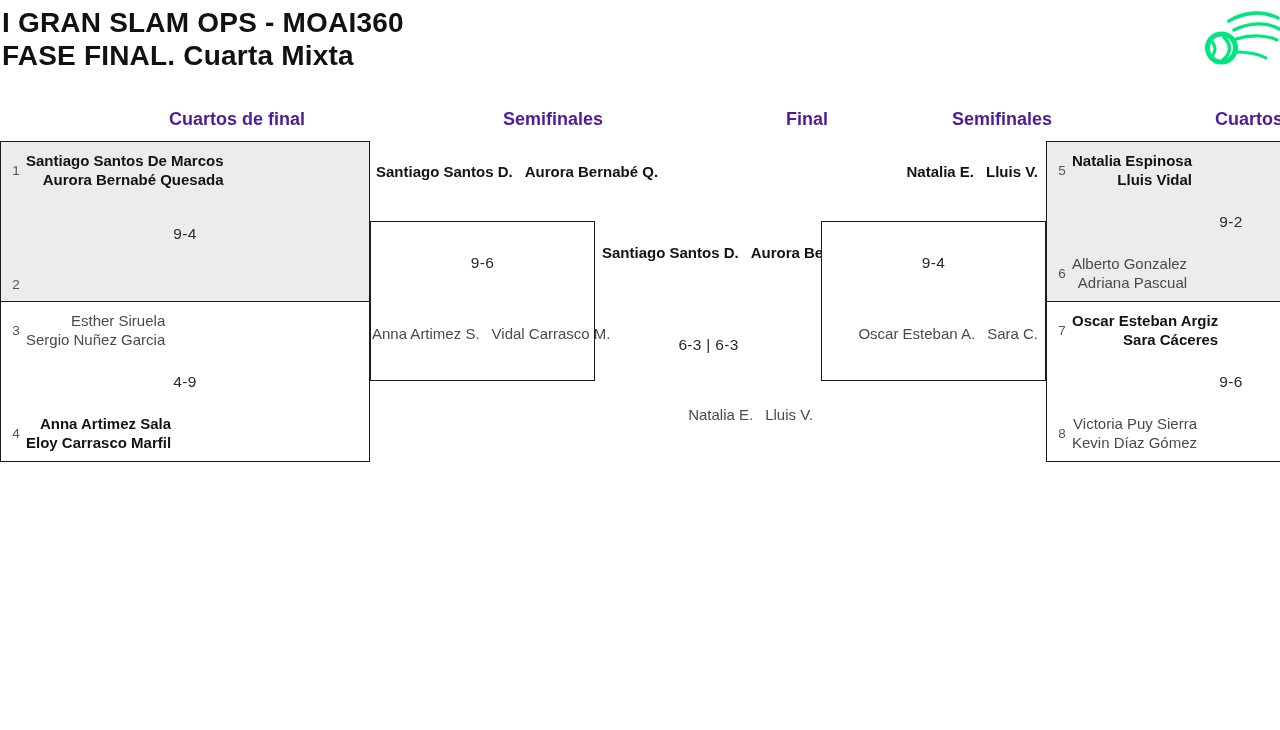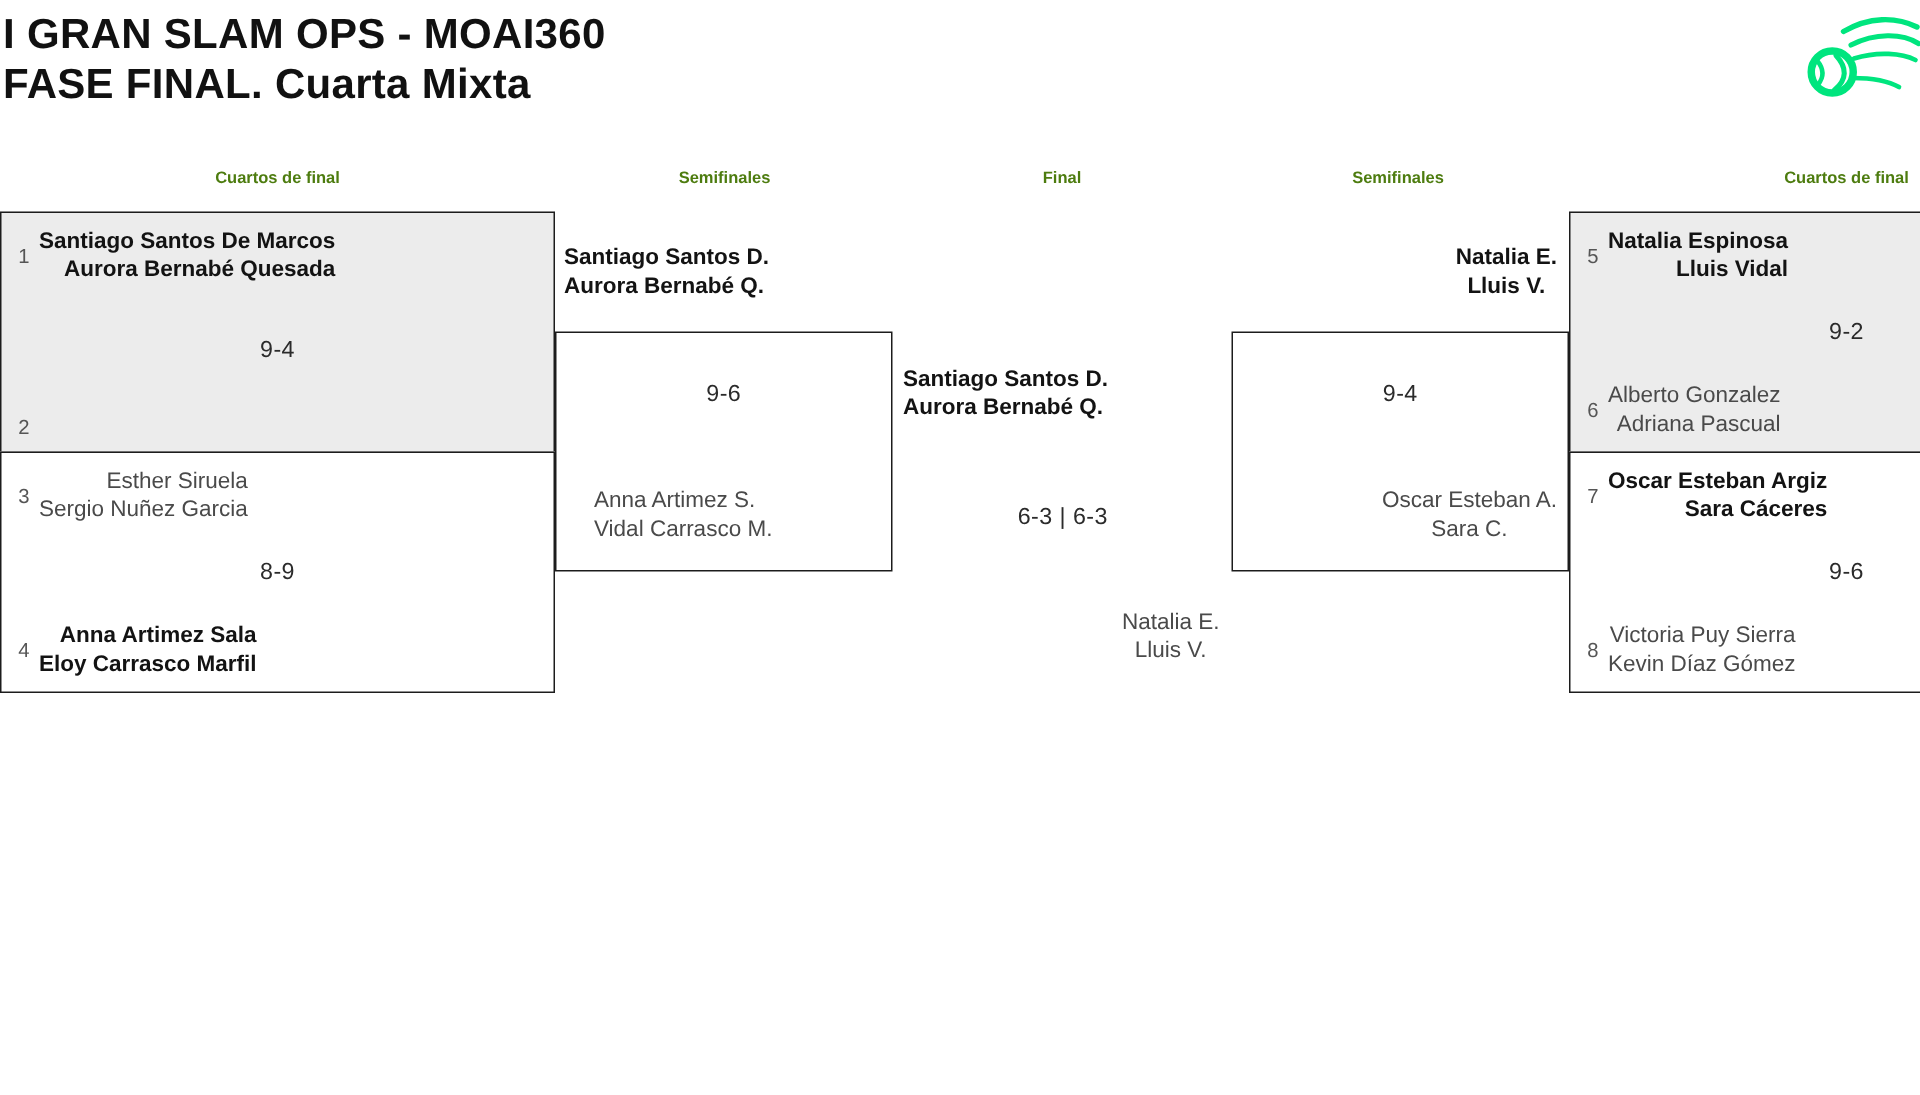--- a/index.html
+++ b/index.html
@@ -16,22 +16,22 @@
   
   .title-block { left: 2px; top: 6px; }
   .title-line {
     font-size: 28px; font-weight: 700; line-height: 33px;
     color: #111111; letter-spacing: 0.2px;
   }
   .logo { left: 1198px; top: 8px; }
 
   
   .round-header {
-    top: 108px; width: 240px; text-align: center;
-    font-size: 11px; font-weight: 600; color: #4d7c0f; line-height: 22px;
+    top: 108px; width: 240px; text-align: right;
+    font-size: 18px; font-weight: 600; color: #4c1d95; line-height: 22px;
     white-space: nowrap;
   }
   .rh-1 { left: 65px; }
   .rh-2 { left: 363px; }
   .rh-3 { left: 588px; }
   .rh-4 { left: 812px; }
   .rh-5 { left: 1111px; }
 
   
   .match-box {
@@ -60,26 +60,26 @@
   .pname { font-size: 15px; line-height: 19px; color: #4a4a4a; white-space: nowrap; }
   .winner .pname { font-weight: 700; color: #131313; }
 
   .score {
     text-align: center; font-size: 15.5px; color: #2b2b2b;
     line-height: 19px; letter-spacing: 0.3px;
   }
   .score-abs { width: 225px; text-align: center; font-size: 15.5px; color: #2b2b2b; line-height: 19px; letter-spacing: 0.3px; }
 
   
-  .team-lines { display: flex; flex-direction: column; }
+  .team-lines { display: flex; flex-direction: row; gap: 12px; }
   .team-lines .pname { white-space: nowrap; }
   .align-right { text-align: center; }
 
   .sf-l-winner { left: 376px; top: 162px; }
-  .sf-l-loser  { left: 396px; top: 324px; justify-content: flex-end; }
+  .sf-l-loser  { left: 372px; top: 324px; justify-content: flex-end; }
   .sf-l-score  { left: 370px; top: 253px; }
   .sf-r-winner { right: 242px; top: 162px; }
   .sf-r-loser  { right: 242px; top: 324px; }
   .sf-r-score  { left: 821px; top: 253px; }
 
   .fin-winner { left: 602px; top: 243px; }
   .fin-score  { left: 595px; top: 335px; width: 227px; }
   .fin-loser  { right: 467px; top: 405px; }
 </style>
 </head>
@@ -125,21 +125,21 @@
 </div>
 
 <div class="abs match-box qf qf-l2">
   <div class="team">
     <span class="seed">3</span>
     <span class="names">
       <span class="pname">Esther Siruela</span>
       <span class="pname">Sergio Nuñez Garcia</span>
     </span>
   </div>
-  <div class="score">8-9</div>
+  <div class="score">4-9</div>
   <div class="team winner">
     <span class="seed">4</span>
     <span class="names">
       <span class="pname">Anna Artimez Sala</span>
       <span class="pname">Eloy Carrasco Marfil</span>
     </span>
   </div>
 </div>
 
 <div class="abs team-lines winner sf-l-winner">

